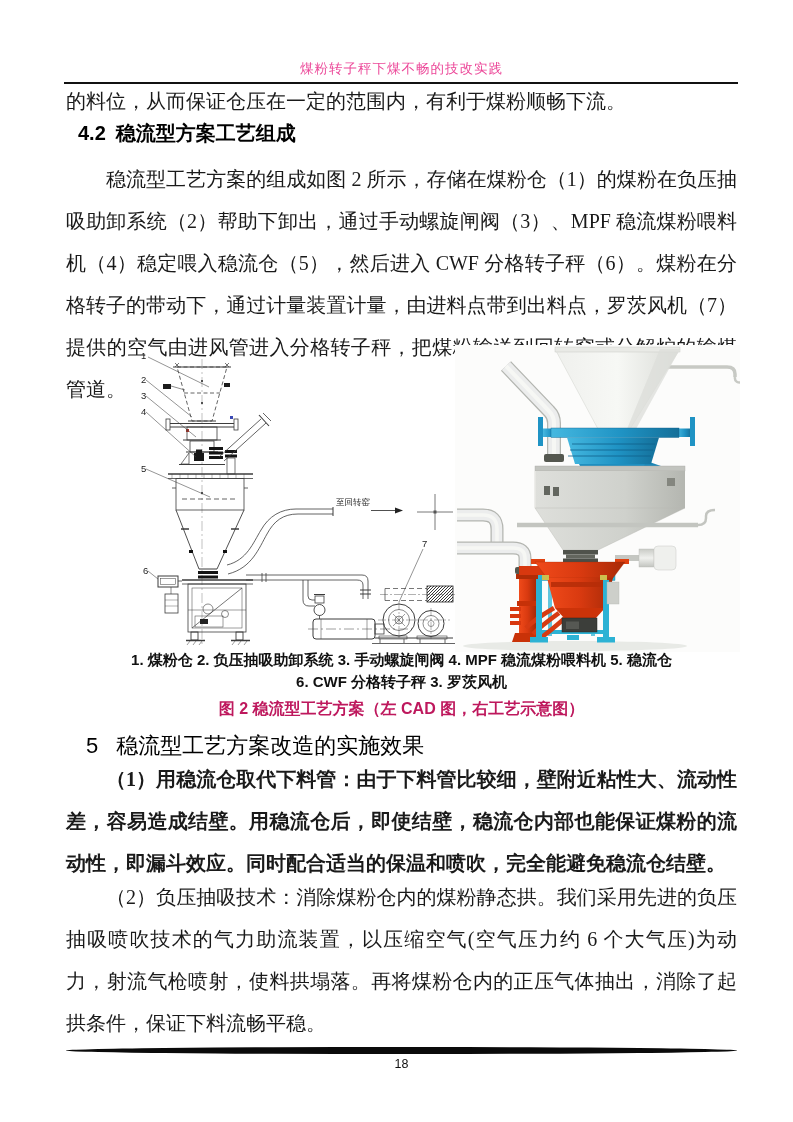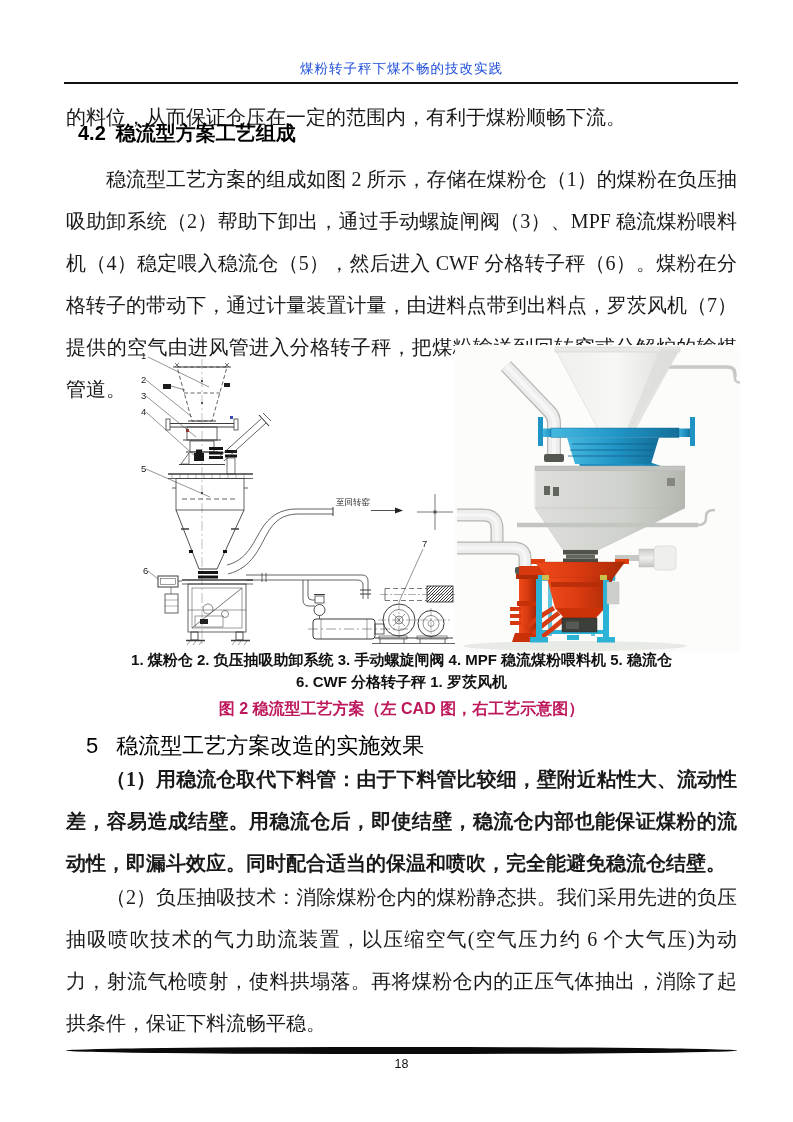--- a/index.html
+++ b/index.html
@@ -1,23 +1,23 @@
 <!DOCTYPE html>
 <html><head>
 <meta charset="utf-8">
 <style>
   html,body{margin:0;padding:0;background:#888;}
   .page{position:relative;width:793px;height:1122px;background:#ffffff;overflow:hidden;
         font-family:"Liberation Serif","DejaVu Serif",serif;color:#1a1a1a;}
   .abs{position:absolute;}
   .header-title{left:66px;width:671px;top:60px;text-align:center;font-size:13.5px;
-        letter-spacing:1px;font-family:"Liberation Sans","DejaVu Sans",sans-serif;color:#1d4ed8;}
+        letter-spacing:1px;font-family:"Liberation Sans","DejaVu Sans",sans-serif;color:#ec4899;}
   .header-rule{left:64px;width:674px;top:82px;height:0;border-top:2px solid #111;}
   .body-text{left:66px;width:671px;font-size:20px;line-height:42px;text-align:justify;}
-  .first-line{top:86px;line-height:30px;margin-top:16px;}
+  .first-line{top:86px;line-height:30px;}
   .indent{text-indent:2em;}
   .h42{left:78px;width:671px;top:120px;font-family:"Liberation Sans","DejaVu Sans",sans-serif;
         font-weight:bold;font-size:20px;color:#000;}
   .h42 .num{margin-right:10px;}
   .para42{top:158px;}
   .figure-wrap{left:100px;top:343px;width:645px;height:312px;}
   .legend{left:66px;width:671px;text-align:center;
         font-family:"Liberation Sans","DejaVu Sans",sans-serif;font-weight:600;font-size:15px;color:#111;}
   .legend1{top:651px;}
   .legend2{top:673px;}
@@ -364,21 +364,21 @@
         <rect x="87" y="230" width="7" height="5" fill="#cdbf4e"></rect>
         <rect x="145" y="230" width="7" height="5" fill="#cdbf4e"></rect>
         <rect x="75" y="292" width="18" height="5.5" fill="#2cb2d4"></rect>
         <rect x="142" y="292" width="18" height="5.5" fill="#2cb2d4"></rect>
         <rect x="112" y="290" width="12" height="5" fill="#2cb2d4"></rect>
       </g>
     </svg>
   </div>
 
   <div class="abs legend legend1">1. 煤粉仓  2. 负压抽吸助卸系统  3. 手动螺旋闸阀  4. MPF 稳流煤粉喂料机  5. 稳流仓</div>
-  <div class="abs legend legend2">6. CWF 分格转子秤  1. 罗茨风机</div>
+  <div class="abs legend legend2">6. CWF 分格转子秤  3. 罗茨风机</div>
   <div class="abs figcaption">图 2 稳流型工艺方案（左 CAD 图，右工艺示意图）</div>
 
   <div class="abs h5">
     <span class="num">5</span><span>稳流型工艺方案改造的实施效果</span>
   </div>
 
   <div class="abs body-text para51 indent">（1）用稳流仓取代下料管：由于下料管比较细，壁附近粘性大、流动性差，容易造成结壁。用稳流仓后，即使结壁，稳流仓内部也能保证煤粉的流动性，即漏斗效应。同时配合适当的保温和喷吹，完全能避免稳流仓结壁。</div>
   <div class="abs body-text para52 indent">（2）负压抽吸技术：消除煤粉仓内的煤粉静态拱。我们采用先进的负压抽吸喷吹技术的气力助流装置，以压缩空气(空气压力约 6 个大气压)为动力，射流气枪喷射，使料拱塌落。再将煤粉仓内的正压气体抽出，消除了起拱条件，保证下料流畅平稳。</div>
 
   <div class="abs footer-rule"></div>

